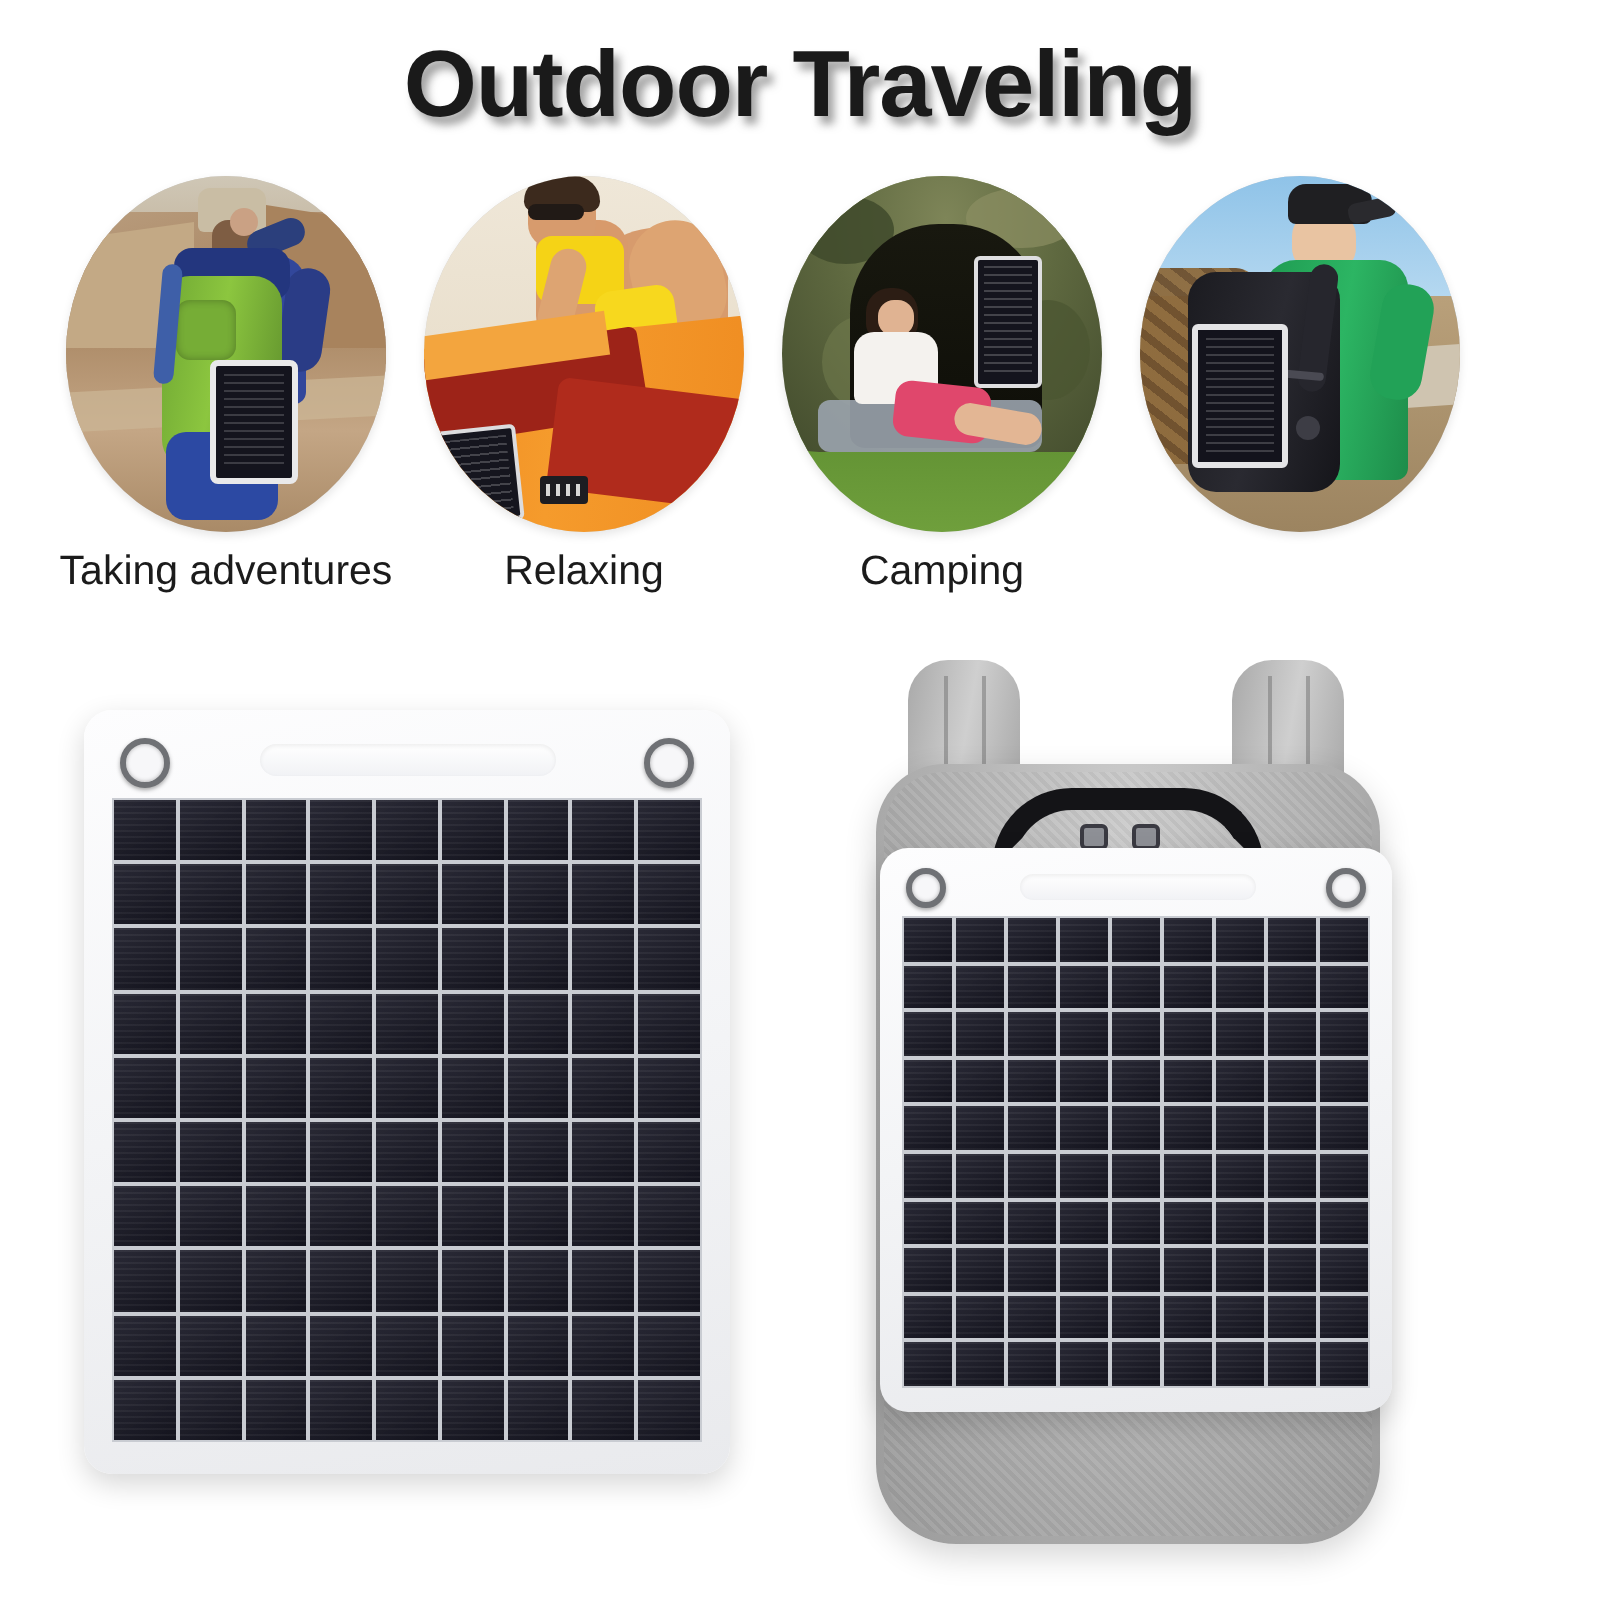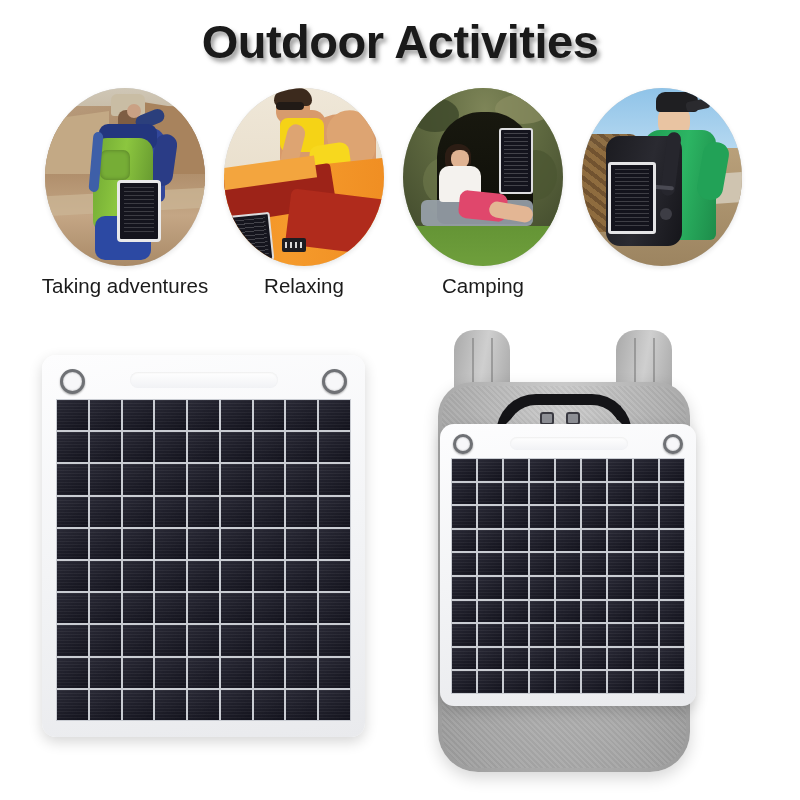--- a/index.html
+++ b/index.html
@@ -28,21 +28,21 @@
     letter-spacing: -0.5px;
     color: #1a1a1a;
     text-shadow: 3px 4px 4px rgba(110,110,110,0.65);
     white-space: nowrap;
   }
 
   
   #activities {
     position: absolute;
     top: 88px;
-    left: 12px;
+    left: 0;
     width: 748px;
     height: 230px;
   }
   .activity {
     position: absolute;
     top: 0;
     width: 178px;
     height: 230px;
   }
   .activity-photo {
@@ -334,21 +334,21 @@
   #bp-clip-1 { left: 110px; }
   #bp-clip-2 { left: 136px; }
 
   
   #panel-right { left: 440px; top: 424px; width: 256px; height: 282px; }
   #panel-right .panel-grid { left: 11px; top: 34px; width: 234px; height: 236px; }
 </style>
 </head>
 <body style="background: rgb(255, 255, 255);">
 
-<div id="page-title">Outdoor Activities</div>
+<div id="page-title">Outdoor Traveling</div>
 
 <div id="activities">
 
   <div class="activity" style="left:24px;">
     <div class="activity-photo">
       <div class="layer s1-sky"></div>
       <div class="layer s1-cliff"></div>
       <div class="layer s1-rockL"></div>
       <div class="layer s1-rockR"></div>
       <div class="layer s1-ground"></div>

